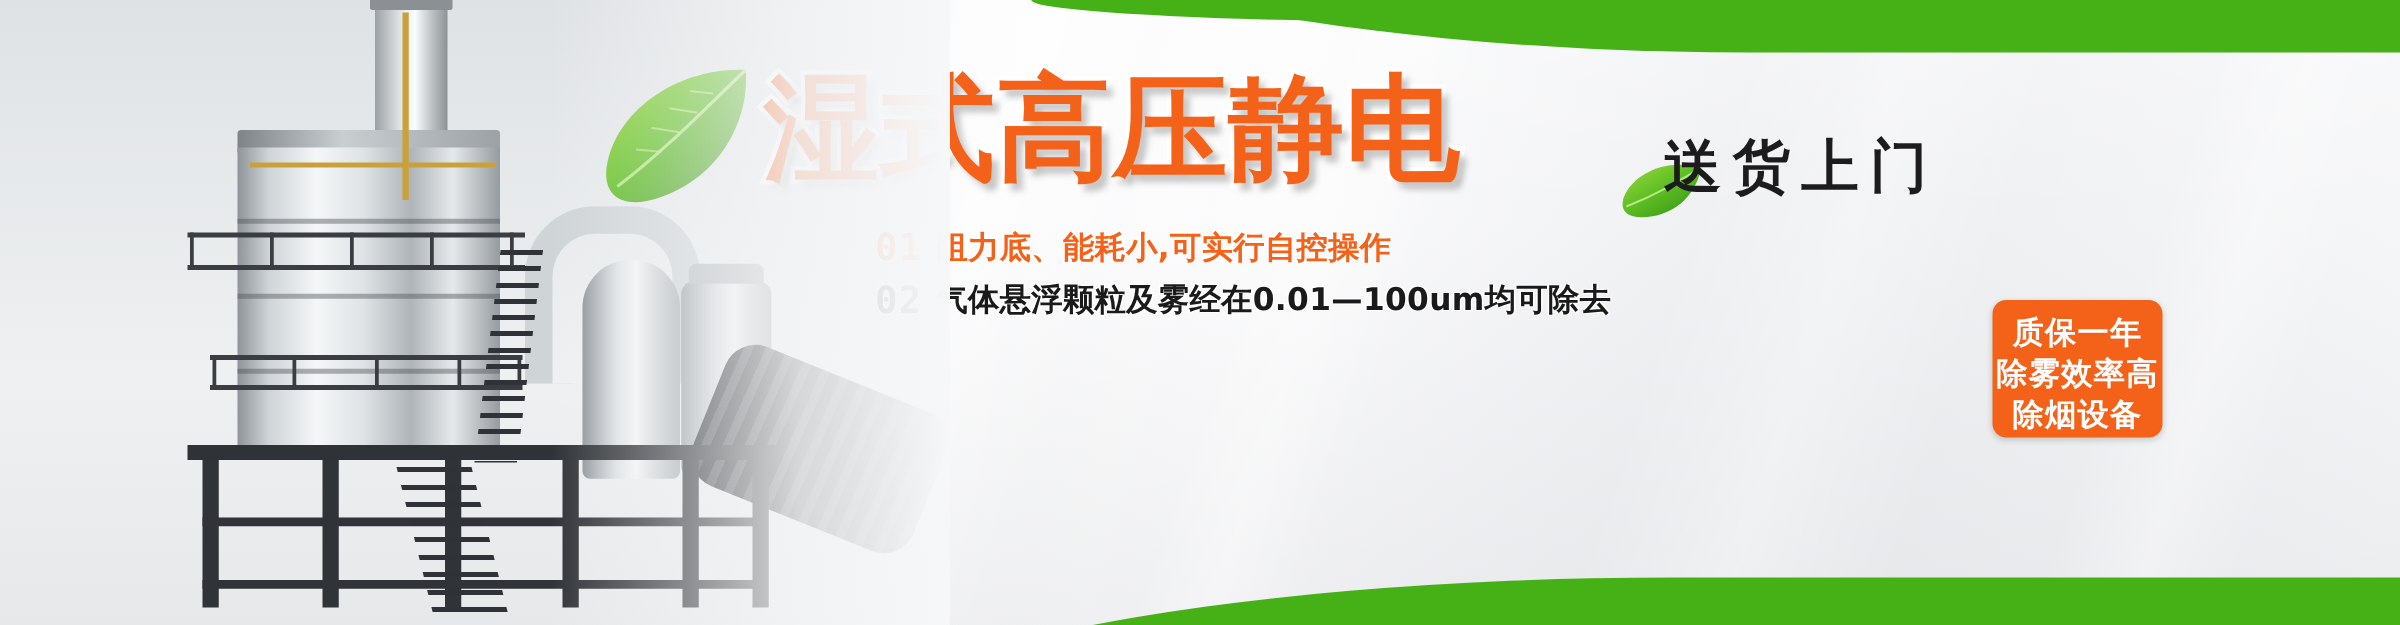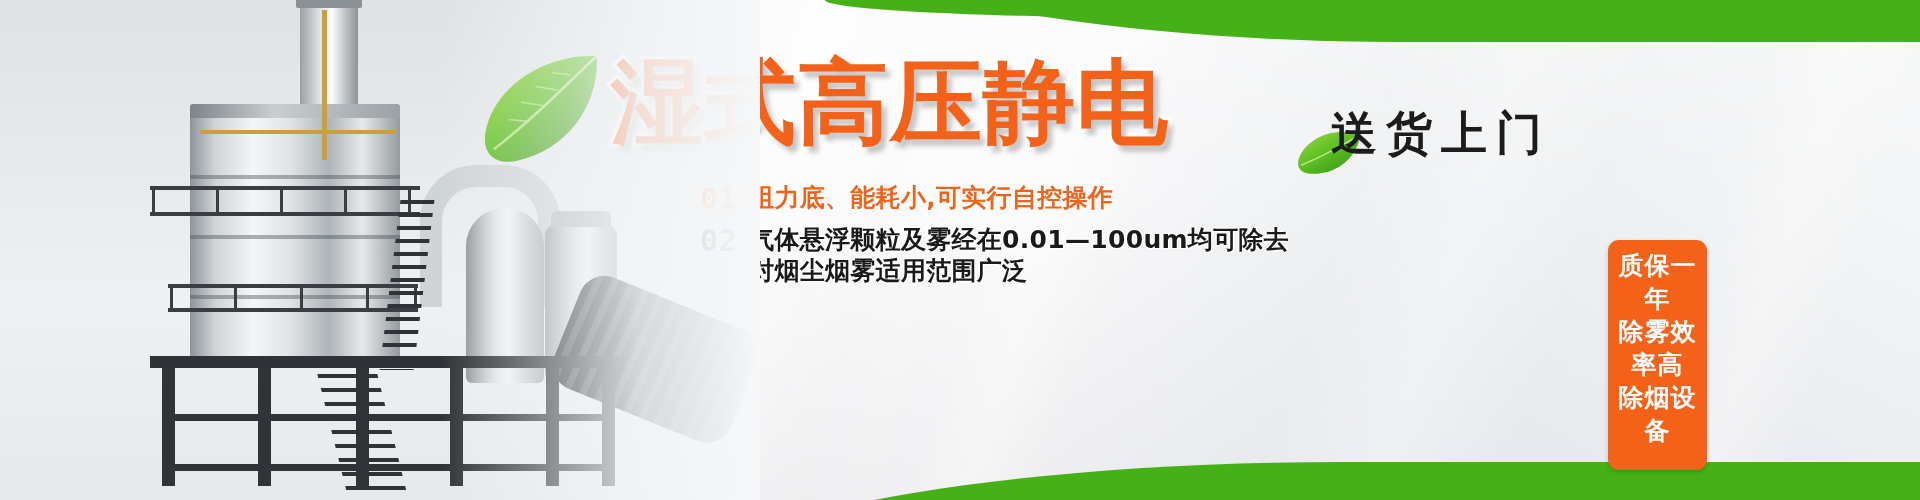--- a/index.html
+++ b/index.html
@@ -110,24 +110,23 @@
   .txt{font-size:25px;line-height:31px;font-weight:bold;letter-spacing:.3px;
        font-family:"DejaVu Sans","Liberation Sans",sans-serif;}
   .orange{color:#f4621a;text-shadow:1px 1px 0 #fff,-1px -1px 0 #fff,1px -1px 0 #fff,-1px 1px 0 #fff;}
   .dark{color:#1a1a1a;text-shadow:1px 1px 0 #fff,-1px -1px 0 #fff,1px -1px 0 #fff,-1px 1px 0 #fff;}
   .f01{margin-bottom:8px;}
   .f02{margin-bottom:6px;}
   .f03{margin-bottom:6px;}
 
   
   .badge{
-    position:absolute;left:1594px;top:240px;width:99px;padding:9px 0 23px;
+    position:absolute;left:1594px;top:240px;width:136px;padding:9px 0 2px;
     background:#f4621a;border-radius:11px;text-align:center;
     box-shadow:0 2px 5px rgba(0,0,0,.18);
-    margin-left:14px;
   }
   .badge div{
     color:#ffffff;font-size:25px;line-height:33px;font-weight:bold;letter-spacing:1px;
     font-family:"DejaVu Sans","Liberation Sans",sans-serif;
   }
 </style>
 </head>
 <body>
 
 <div class="banner">
@@ -234,21 +233,20 @@
 
     <div class="feat f01">
       <span class="num orange">01</span>
       <span class="txt orange">阻力底、能耗小,可实行自控操作</span>
     </div>
 
     <div class="feat f02">
       <span class="num dark">02</span>
       <span>
         <span class="txt dark" style="display:block">气体悬浮颗粒及雾经在0.01—100um均可除去</span>
-        <span class="txt dark" style="display:block">对烟尘烟雾适用范围广泛</span>
       </span>
     </div>
 
 
 
   </div>
 
   <div class="badge">
     <div>质保一年</div>
     <div>除雾效率高</div>

